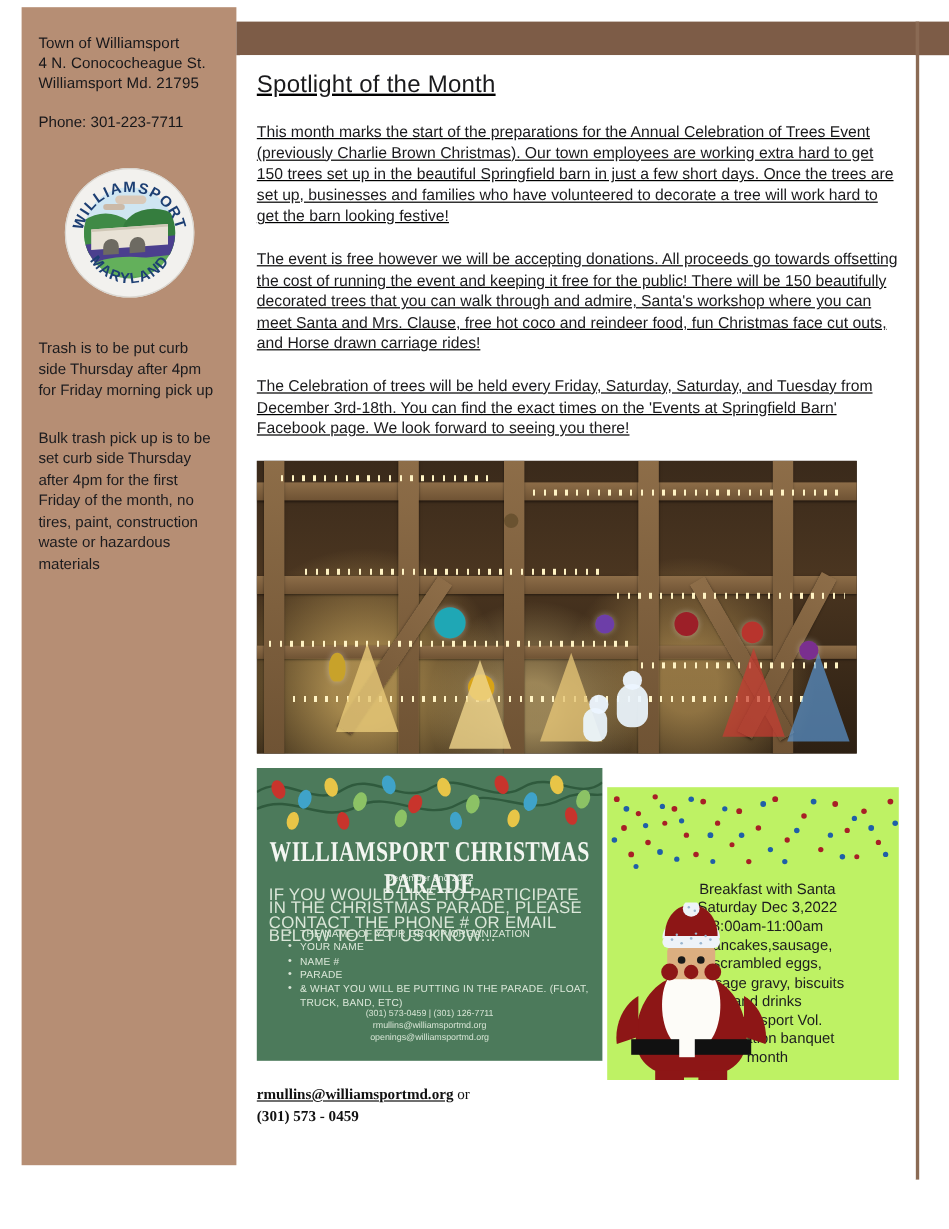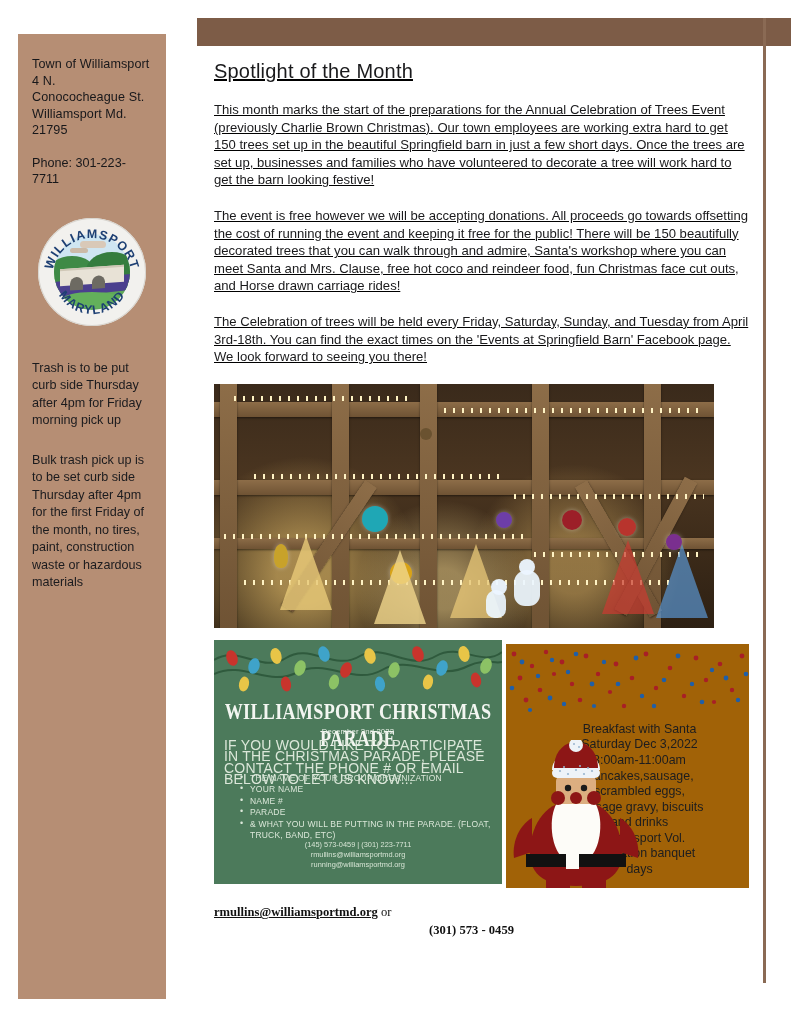--- a/index.html
+++ b/index.html
@@ -19,22 +19,22 @@
   #page {
     position: absolute;
     left: 0; top: 0;
     width: 791px; height: 1024px;
     background: #ffffff;
   }
 
   .sidebar {
     position: absolute;
     left: 18px;
-    top: 34px;
-    width: 148px;
+    top: 6px;
+    width: 179px;
     height: 965px;
     background: #b68e74;
     box-sizing: border-box;
     padding: 22px 14px 0 14px;
   }
 
   .top-brown-strip {
     position: absolute;
     left: 197px;
     top: 18px;
@@ -316,23 +316,23 @@
     left: 0; right: 0; bottom: 14px;
     text-align: center;
     color: #d6e4d4;
     font-size: 7.4px;
     line-height: 10px;
   }
 
   
   .santa-panel {
     position: absolute;
-    left: 292px; top: 4px;
+    left: 292px; top: 16px;
     width: 243px; height: 244px;
-    background: #a16207;
+    background: #bef264;
     overflow: hidden;
   }
   .confetti { position: absolute; left: 0; top: 0; width: 243px; height: 74px; }
   .santa-text {
     position: absolute;
     left: 28px; right: 4px; top: 78px;
     text-align: center;
     font-size: 12.4px;
     line-height: 15.6px;
     color: #1d1d1f;
@@ -351,21 +351,21 @@
     font-family: "Liberation Serif", serif;
     font-size: 12.6px;
     line-height: 16.4px;
     color: #111;
   }
   .note a {
     color: #111;
     font-weight: bold;
     text-decoration: underline;
   }
-  .note .phone { font-weight: bold; display: block; margin-top: 1px; text-align: right; }
+  .note .phone { font-weight: bold; display: block; margin-top: 1px; }
 </style>
 </head>
 <body>
 
 <div id="page">
 
   <div class="sidebar">
 
     <div class="sb-addr">
       <div>Town of Williamsport</div>
@@ -410,21 +410,21 @@
 
   <div class="top-brown-strip"></div>
   <div class="right-rule"></div>
 
   <div class="content">
 
     <h1 class="headline">Spotlight of the Month</h1>
 
     <p class="para">This month marks the start of the preparations for the Annual Celebration of Trees Event (previously Charlie Brown Christmas).  Our town employees are working extra hard to get 150 trees set up in the beautiful Springfield barn in just a few short days.  Once the trees are set up, businesses and families who have volunteered to decorate a tree will work hard to get the barn looking festive!</p>
     <p class="para">The event is free however we will be accepting donations. All proceeds go towards offsetting the cost of running the event and keeping it free for the public! There will be 150 beautifully decorated trees that you can walk through and admire,  Santa's workshop where you can meet Santa and Mrs. Clause,  free hot coco and reindeer food, fun Christmas face cut outs, and Horse drawn carriage rides!</p>
-    <p class="para">The Celebration of  trees will be held every Friday, Saturday, Sunday, and Tuesday from April 3rd-18th.  You can find the exact times on the 'Events at Springfield Barn' Facebook page.  We look forward to seeing you there!</p>
+    <p class="para">The Celebration of  trees will be held every Friday, Saturday, Saturday, and Tuesday from December 3rd-18th.  You can find the exact times on the 'Events at Springfield Barn' Facebook page.  We look forward to seeing you there!</p>
 
     <div class="photo">
       <div class="photo-bg"></div>
 
       <div class="beam h" style="top:18px"></div>
       <div class="beam h" style="top:96px"></div>
       <div class="beam h" style="top:154px;height:11px"></div>
       <div class="beam v" style="left:6px"></div>
       <div class="beam v" style="left:118px"></div>
       <div class="beam v" style="left:206px"></div>
@@ -496,23 +496,23 @@
 
         <ul class="flyer-list">
           <li>THE NAME OF YOUR GROUP/ORGANIZATION</li>
           <li>YOUR NAME</li>
           <li>NAME #</li>
           <li>PARADE</li>
           <li>&amp; WHAT YOU WILL BE PUTTING IN THE PARADE. (FLOAT, TRUCK, BAND, ETC)</li>
         </ul>
 
         <div class="flyer-contact">
-          <div>(145) 573-0459   |   (301) 223-7711</div>
+          <div>(301) 573-0459   |   (301) 126-7711</div>
           <div>rmullins@williamsportmd.org</div>
-          <div>running@williamsportmd.org</div>
+          <div>openings@williamsportmd.org</div>
         </div>
       </div>
 
       <div class="santa-panel">
         <svg class="confetti" viewBox="0 0 243 74">
           <g fill="#a81f26">
             <circle cx="8" cy="10" r="2.4"></circle>
               <circle cx="26" cy="22" r="2.2"></circle>
             <circle cx="14" cy="34" r="2.4"></circle>
               <circle cx="40" cy="8" r="2.2"></circle>
@@ -570,21 +570,21 @@
         <div class="santa-text">
           <div>Breakfast with Santa</div>
           <div>Saturday Dec 3,2022</div>
           <div>8:00am-11:00am</div>
           <div>Pancakes,sausage,</div>
           <div>scrambled eggs,</div>
           <div>sausage gravy, biscuits</div>
           <div>and drinks</div>
           <div>Williamsport Vol.</div>
           <div>Fire Station banquet</div>
-          <div>days</div>
+          <div>month</div>
         </div>
 
         <svg class="santa-fig" viewBox="0 0 132 170">
 
           <path d="M66,60 C96,60 110,84 112,108 C114,132 100,146 66,146 C32,146 18,132 20,108 C22,84 36,60 66,60 Z" fill="#8d1616"></path>
 
           <path d="M22,78 C8,86 2,104 4,118 L22,112 Z" fill="#8d1616"></path>
           <path d="M110,78 C124,86 130,104 128,118 L110,112 Z" fill="#8d1616"></path>
 
           <path d="M66,52 C84,52 92,70 90,92 C88,112 78,124 66,124 C54,124 44,112 42,92 C40,70 48,52 66,52 Z" fill="#fdfcf8"></path>

